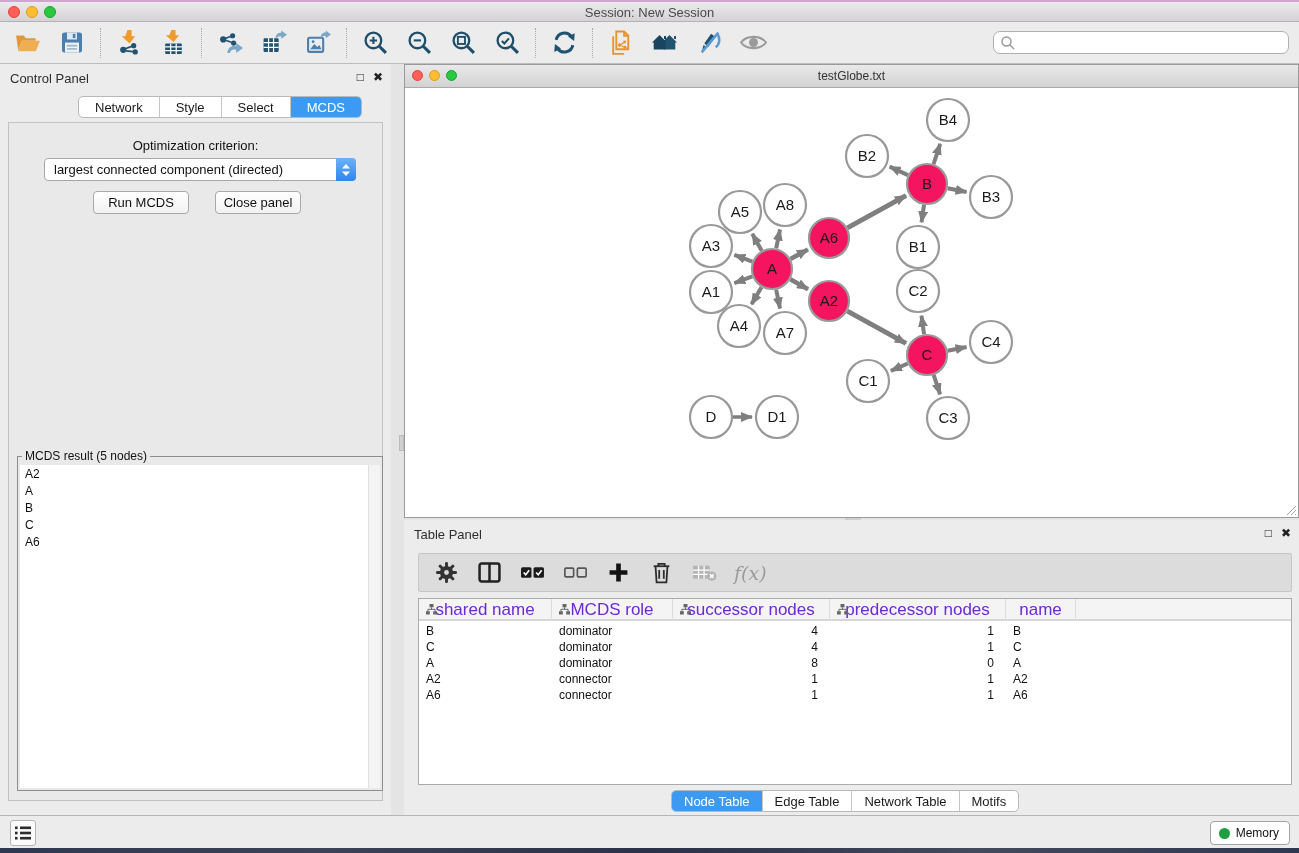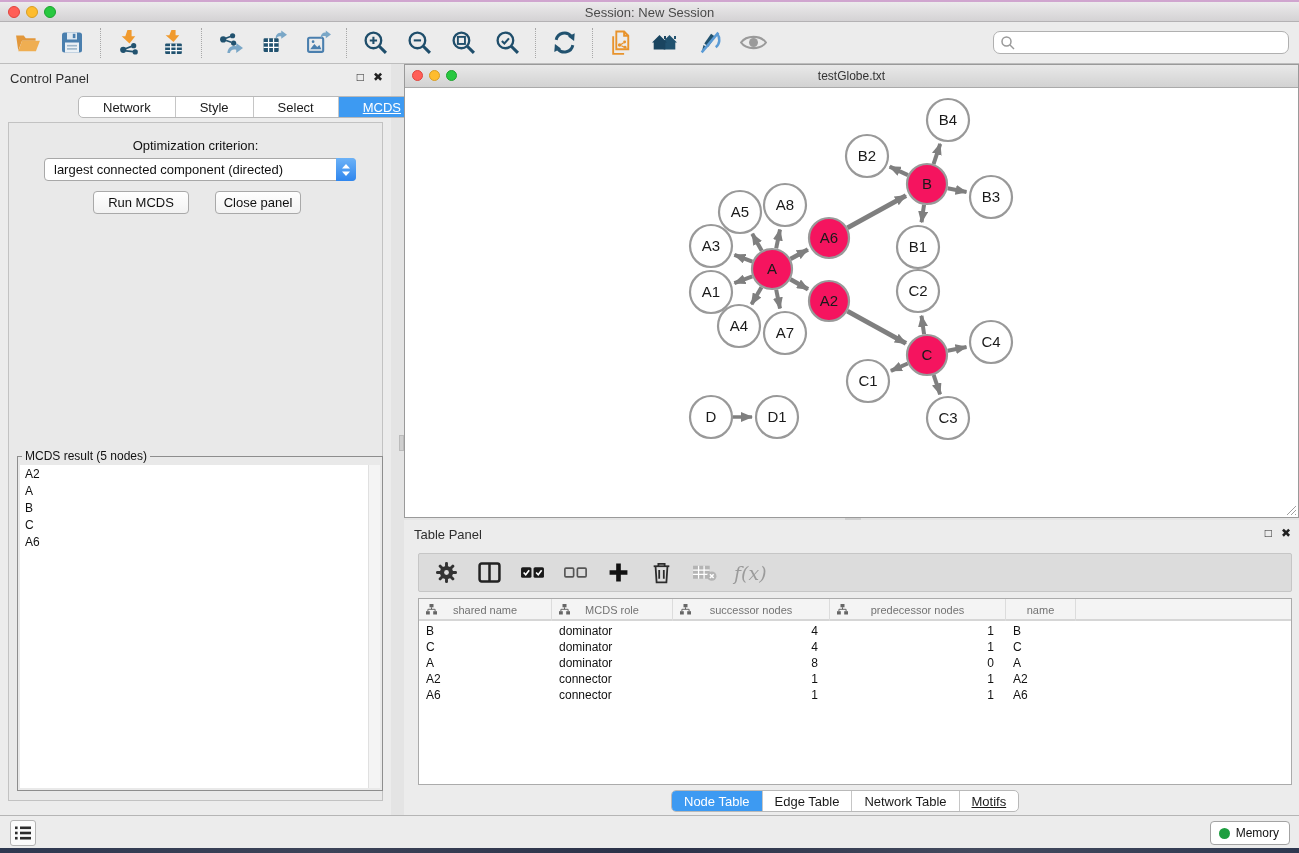--- a/index.html
+++ b/index.html
@@ -31,23 +31,23 @@
     border-radius:7px; display:flex; align-items:center; padding-left:6px; gap:4px; }
   #search-box input { border:none; outline:none; flex:1; font-size:12px; background:transparent; font-family:"Liberation Sans",sans-serif; }
 
   
   #control-panel { position:absolute; left:0; top:64px; width:391px; height:751px; background:#ececec; }
   .panel-head { position:absolute; left:10px; top:7px; font-size:13px; color:#2e2e2e; }
   .panel-icons { position:absolute; right:8px; top:6px; display:flex; gap:9px; font-size:12px; color:#222; }
   .panel-icons span { cursor:default; }
   .seg { position:absolute; display:flex; border:1px solid #b9b9b9; border-radius:5px; background:#fff; overflow:hidden; height:22px; }
   #cp-tabs { left:78px; top:32px; }
-  .seg-tab { padding:3px 24px; font-size:13px; color:#1a1a1a; border-right:1px solid #c6c6c6;
+  .seg-tab { padding:3px 16px; font-size:13px; color:#1a1a1a; border-right:1px solid #c6c6c6;
     display:flex; align-items:center; cursor:default; }
-  .seg-tab:last-child { border-right:none;text-decoration:underline; }
+  .seg-tab:last-child { border-right:none; }
   .seg-tab.active { background:#3d9af2; color:#fff; }
   #cp-content { position:absolute; left:8px; top:58px; width:375px; height:679px;
     background:#e9e9e9; border:1px solid #c2c2c2; border-radius:0; }
   #opt-label { position:absolute; left:0; right:0; top:15px; text-align:center; font-size:13px; color:#111; }
   #opt-select { position:absolute; left:35px; top:35px; width:312px; height:23px; background:#fff;
     border:1px solid #a8a8a8; border-radius:4px; display:flex; align-items:center; }
   #opt-select .val { flex:1; font-size:13px; padding-left:9px; color:#111; white-space:nowrap; }
   #opt-select .stepper { width:20px; height:23px; margin:-1px -1px -1px 0; background:linear-gradient(#6cb2f7,#2f86ee);
     border-radius:0 4px 4px 0; display:flex; align-items:center; justify-content:center; }
   .cp-btn { position:absolute; top:68px; height:23px; background:linear-gradient(#ffffff,#f2f2f2);
@@ -79,21 +79,21 @@
   #table-panel { position:absolute; left:404px; top:520px; width:895px; height:295px; background:#ececec; }
   #tp-toolbar { position:absolute; left:14px; top:33px; width:874px; height:39px;
     background:#dcdcdc; border:1px solid #c6c6c6; border-radius:2px;
     display:flex; align-items:center; gap:17px; padding-left:14px; }
   .tp-icon { width:26px; height:26px; display:flex; align-items:center; justify-content:center; cursor:default; }
   #fx-label { font-size:19px; font-style:italic; color:#9b9b9b; font-family:"DejaVu Serif", serif; cursor:default; }
   #node-table { position:absolute; left:14px; top:78px; width:874px; height:187px; background:#fff;
     border:1px solid #ababab; overflow:hidden; }
   #thead { position:absolute; left:0; top:0; right:0; height:22px; background:#f4f4f4; border-bottom:2px solid #d6d6d6; }
   .th { position:absolute; top:0; height:22px; display:flex; align-items:center; justify-content:center;
-    font-size:11px; color:#737373; border-right:1px solid #dcdcdc; cursor:default; }
+    font-size:17px; color:#6d28d9; border-right:1px solid #dcdcdc; cursor:default; }
   .th .tree-ic { position:absolute; left:7px; top:5px; }
   #tbody { position:absolute; left:0; top:24px; right:0; bottom:0; }
   .tr { position:relative; height:16px; }
   .td { position:absolute; top:0; height:16px; font-size:12px; color:#111; display:flex; align-items:center; }
   .td.r { justify-content:flex-end; }
   #tp-tabs { left:267px; top:270px; }
   #tp-tabs .seg-tab { padding:3px 12px; }
 
   
   #status-bar { position:absolute; left:0; top:815px; width:1299px; height:33px; background:#ececec; border-top:1px solid #b5b5b5; }

